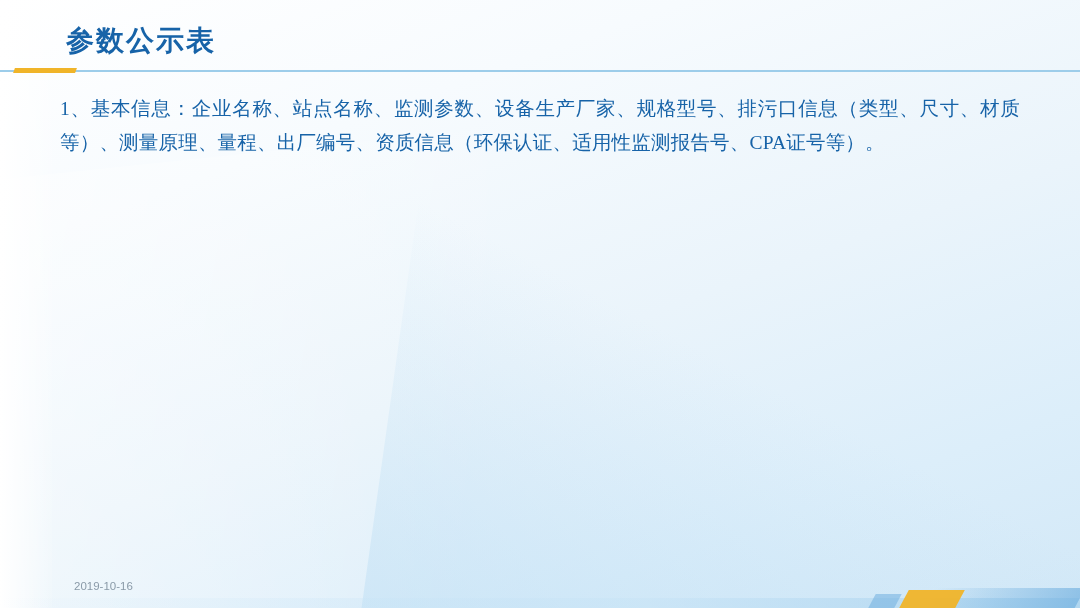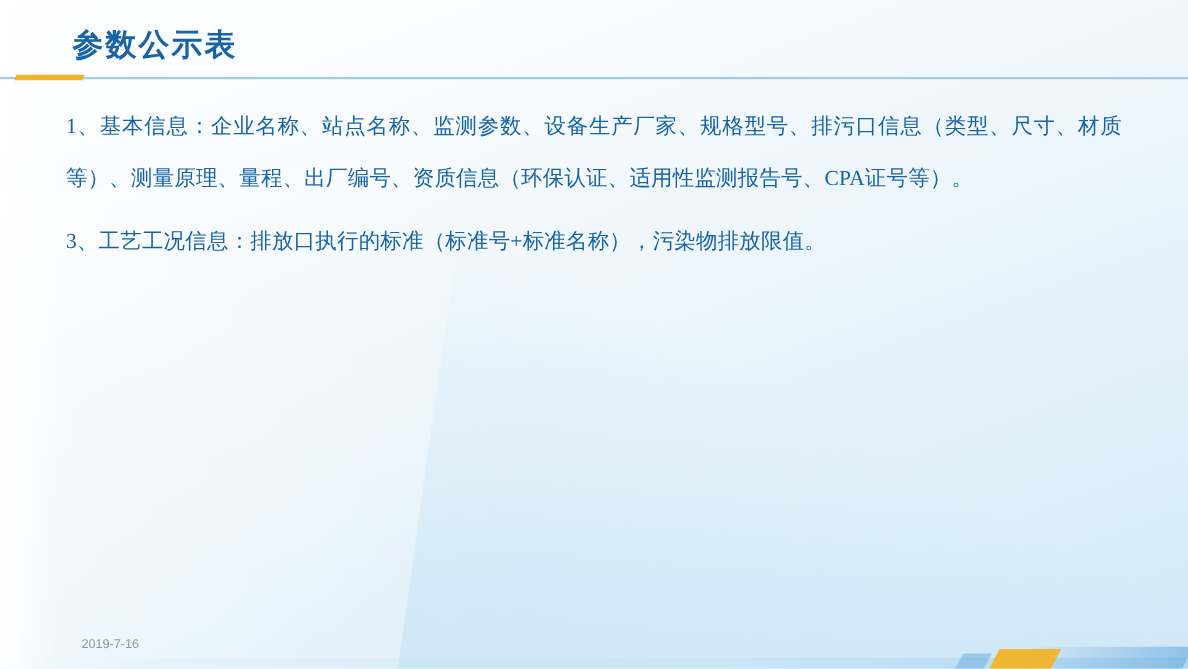--- a/index.html
+++ b/index.html
@@ -92,21 +92,21 @@
   
   .content {
     position: absolute;
     left: 60px;
     top: 92px;
     width: 960px;
   }
   .para {
     color: #1763a8;
     font-size: 19.5px;
-    line-height: 47px;
+    line-height: 34px;
     text-align: justify;
     margin-bottom: 10px;
     letter-spacing: 0.2px;
     font-family: "Liberation Serif", "DejaVu Serif", serif;
   }
   .para.tight { margin-bottom: 8px; }
 
   
   .footer-date {
     position: absolute;
@@ -169,24 +169,23 @@
     <div class="slide-title">参数公示表</div>
   </div>
 
   <div class="title-rule">
     <div class="rule-blue"></div>
     <div class="rule-yellow"></div>
   </div>
 
   <div class="content">
     <p class="para">1、基本信息：企业名称、站点名称、监测参数、设备生产厂家、规格型号、排污口信息（类型、尺寸、材质等）、测量原理、量程、出厂编号、资质信息（环保认证、适用性监测报告号、CPA证号等）。</p>
-    <p class="para tight">3、工艺工况信息：排放口执行的标准（标准号+标准名称），污染物排放限值。</p>
   </div>
 
-  <div class="footer-date">2019-7-16</div>
+  <div class="footer-date">2019-10-16</div>
 
   <div class="bottom-band"></div>
   <div class="ribbon">
     <div class="r1"></div>
     <div class="r2"></div>
     <div class="r3"></div>
   </div>
 
 </div>
 

